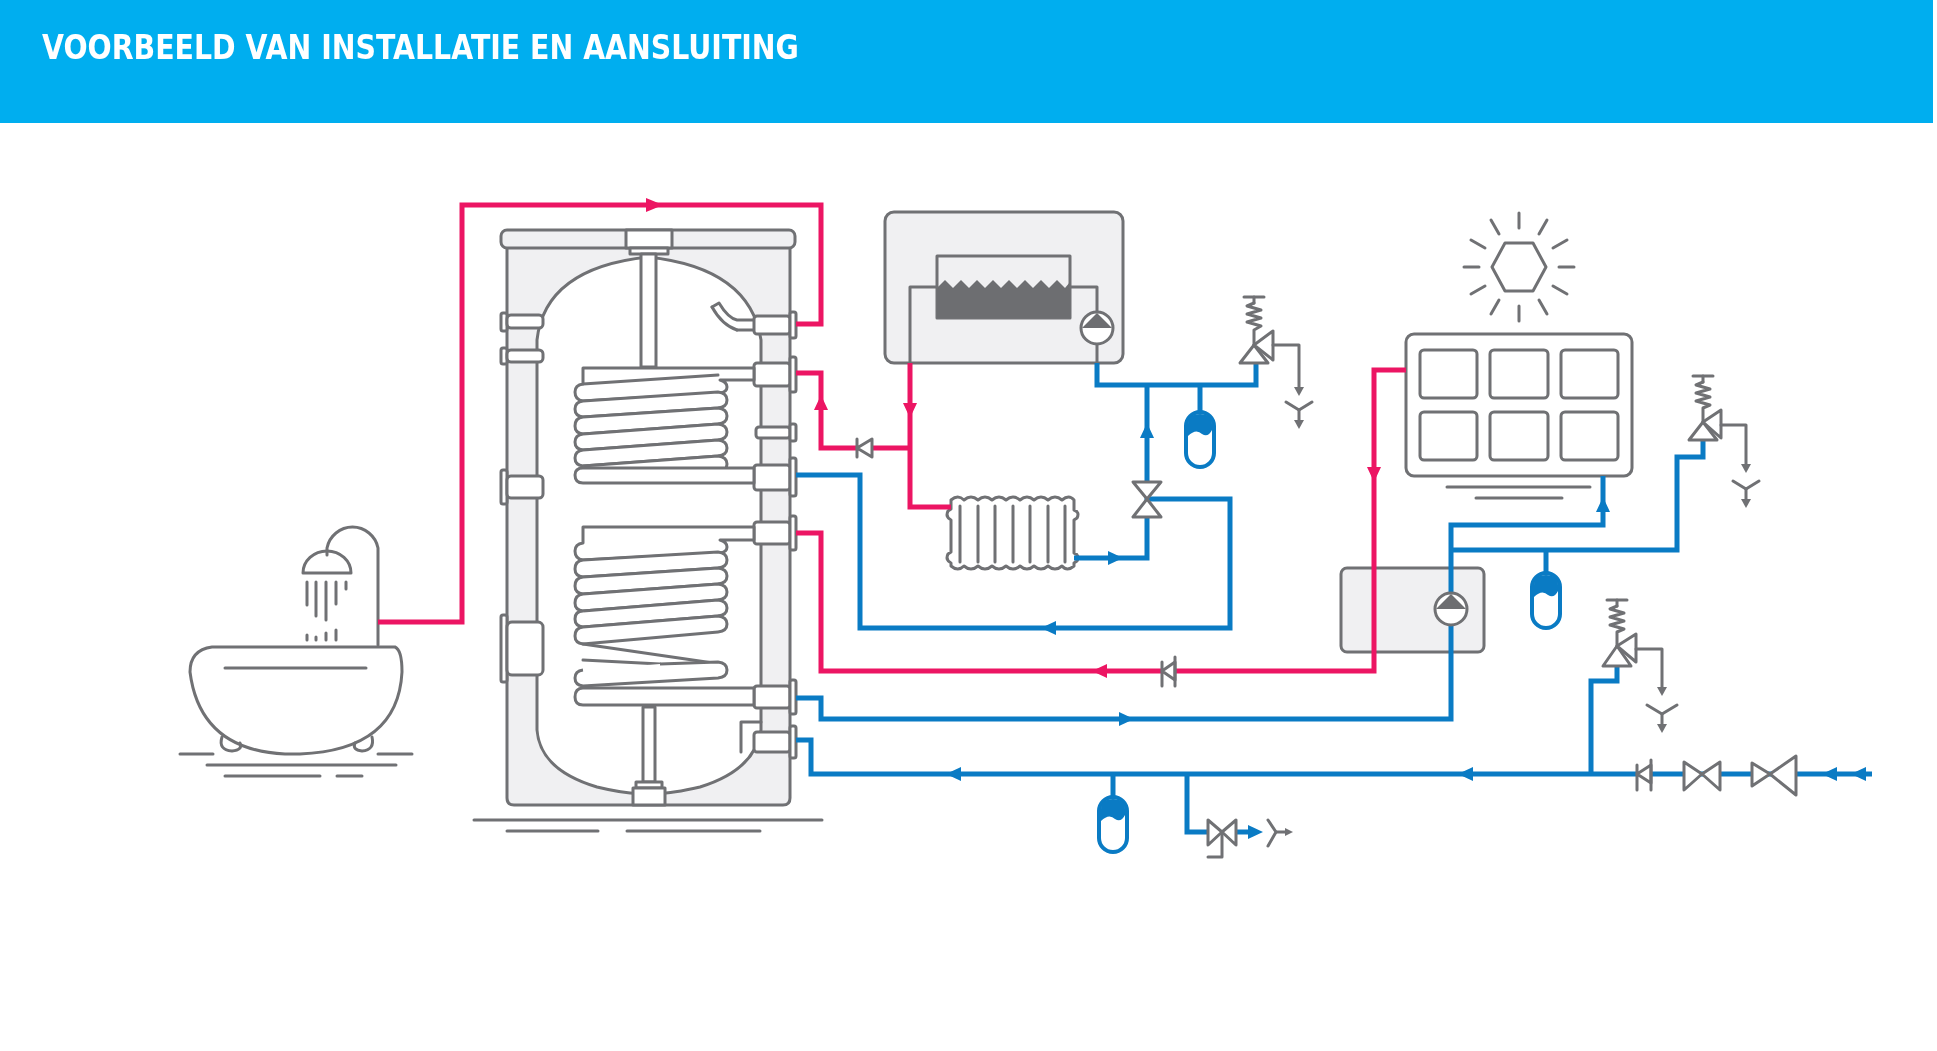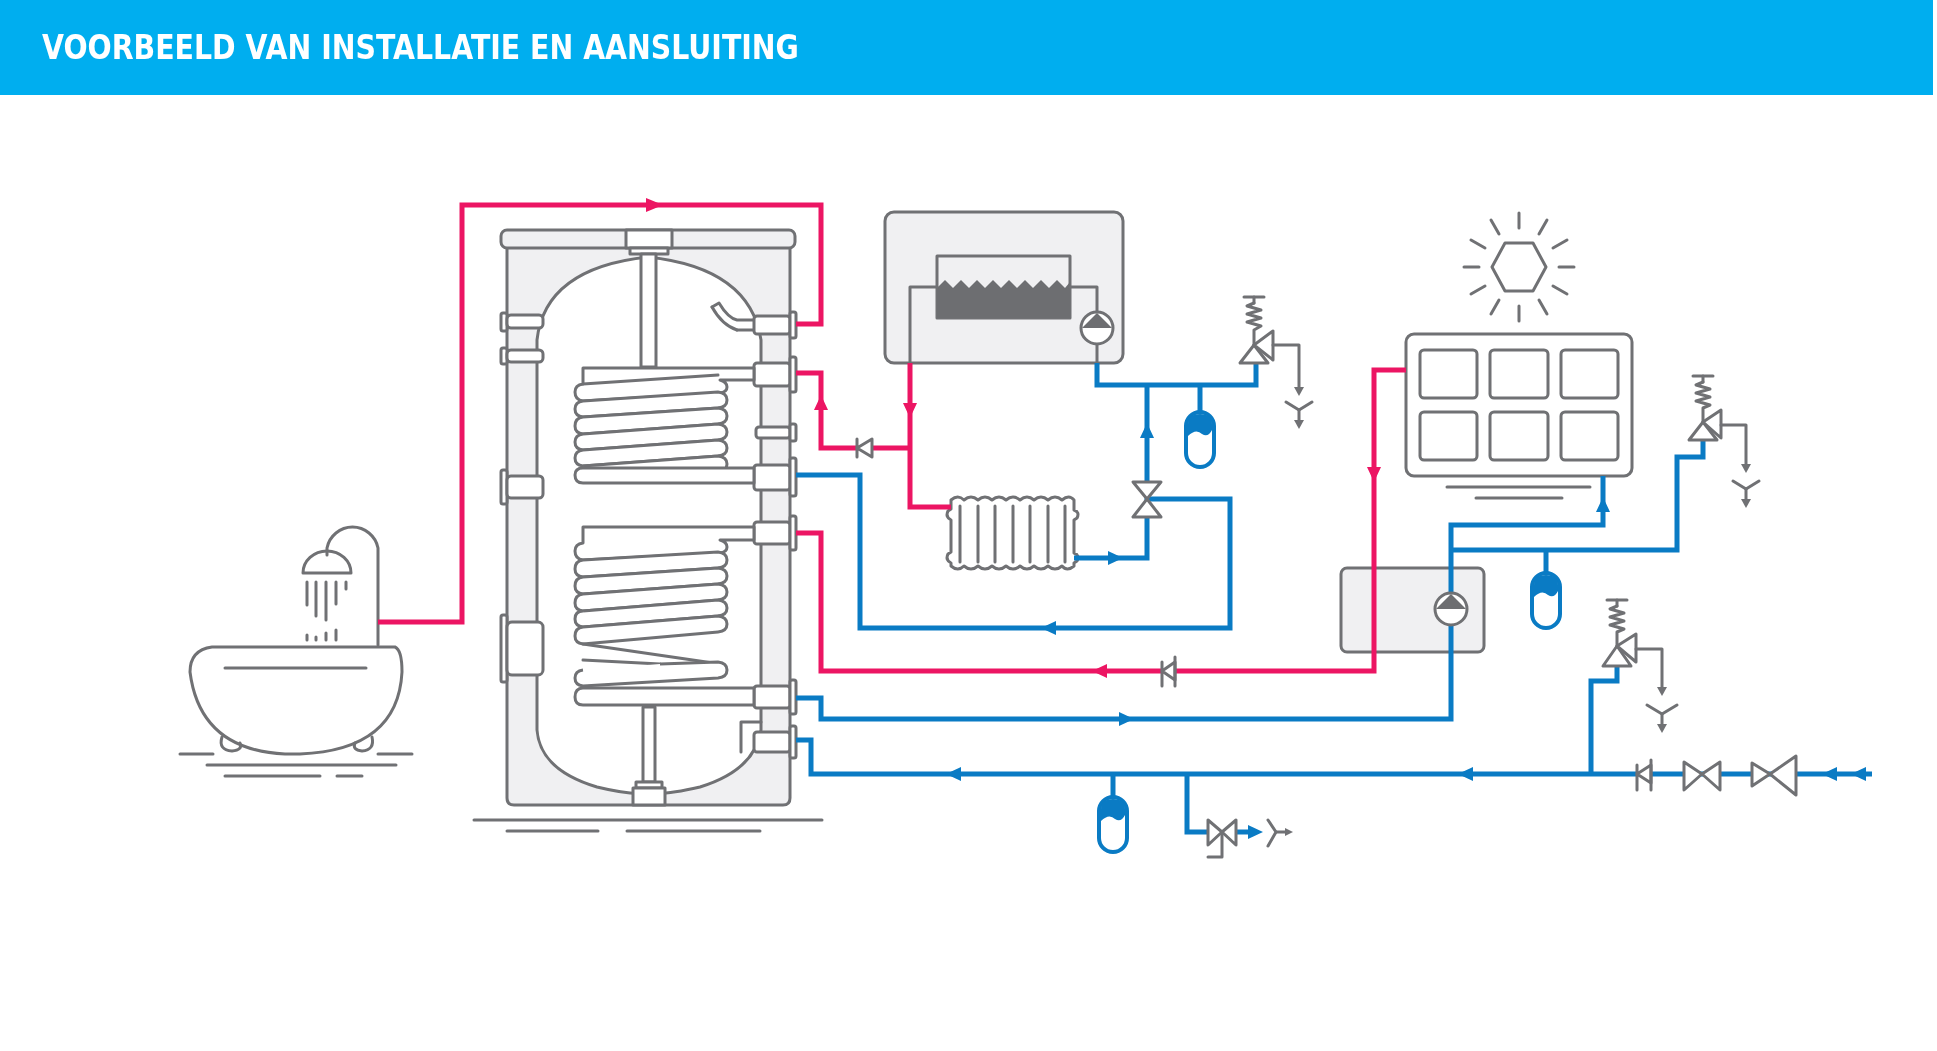--- a/index.html
+++ b/index.html
@@ -1,18 +1,18 @@
 <!DOCTYPE html>
 <html><head>
 <meta charset="utf-8">
 <style>
   html, body { margin: 0; padding: 0; background: #ffffff; }
   body { width: 1937px; height: 1051px; position: relative; overflow: hidden; }
   .header {
-    position: absolute; left: 0; top: 0; width: 1933px; height: 95px;
+    position: absolute; left: 0; top: 0; width: 1933px; height: 123px;
     background: #00AEEF;
   }
   .header-title {
     position: absolute; left: 42px; top: 26px;
     color: #ffffff; font-family: "DejaVu Sans", sans-serif; font-weight: bold;
     font-size: 33px; letter-spacing: 0px; line-height: 44px;
     transform: scaleX(0.86); transform-origin: left center; white-space: nowrap;
   }
   svg.diagram { position: absolute; left: 0; top: 0; }
   .g { stroke: #707174; stroke-width: 3; fill: none; stroke-linecap: round; stroke-linejoin: round; }

